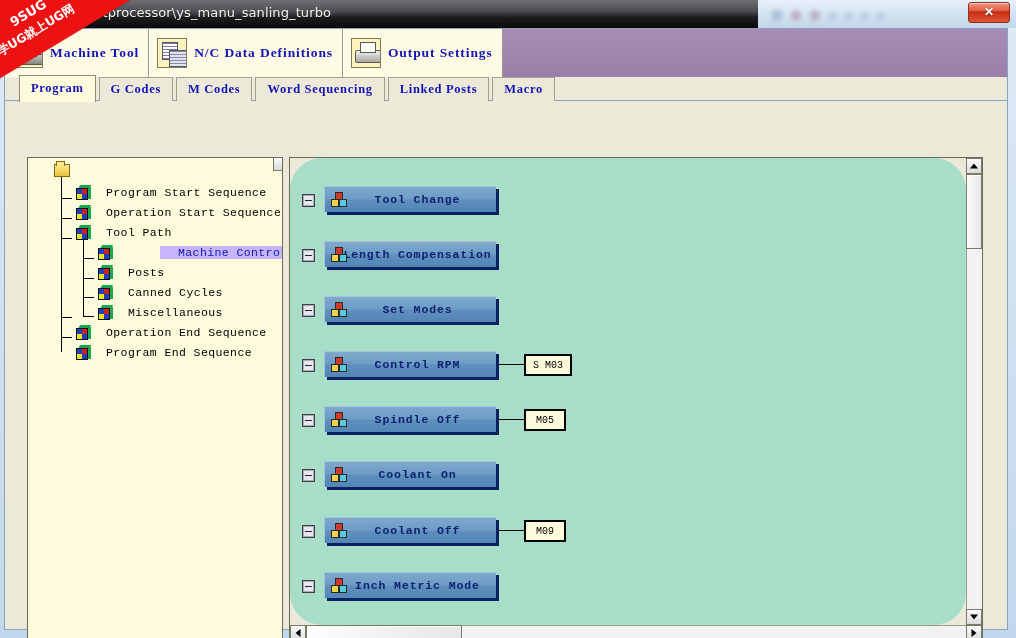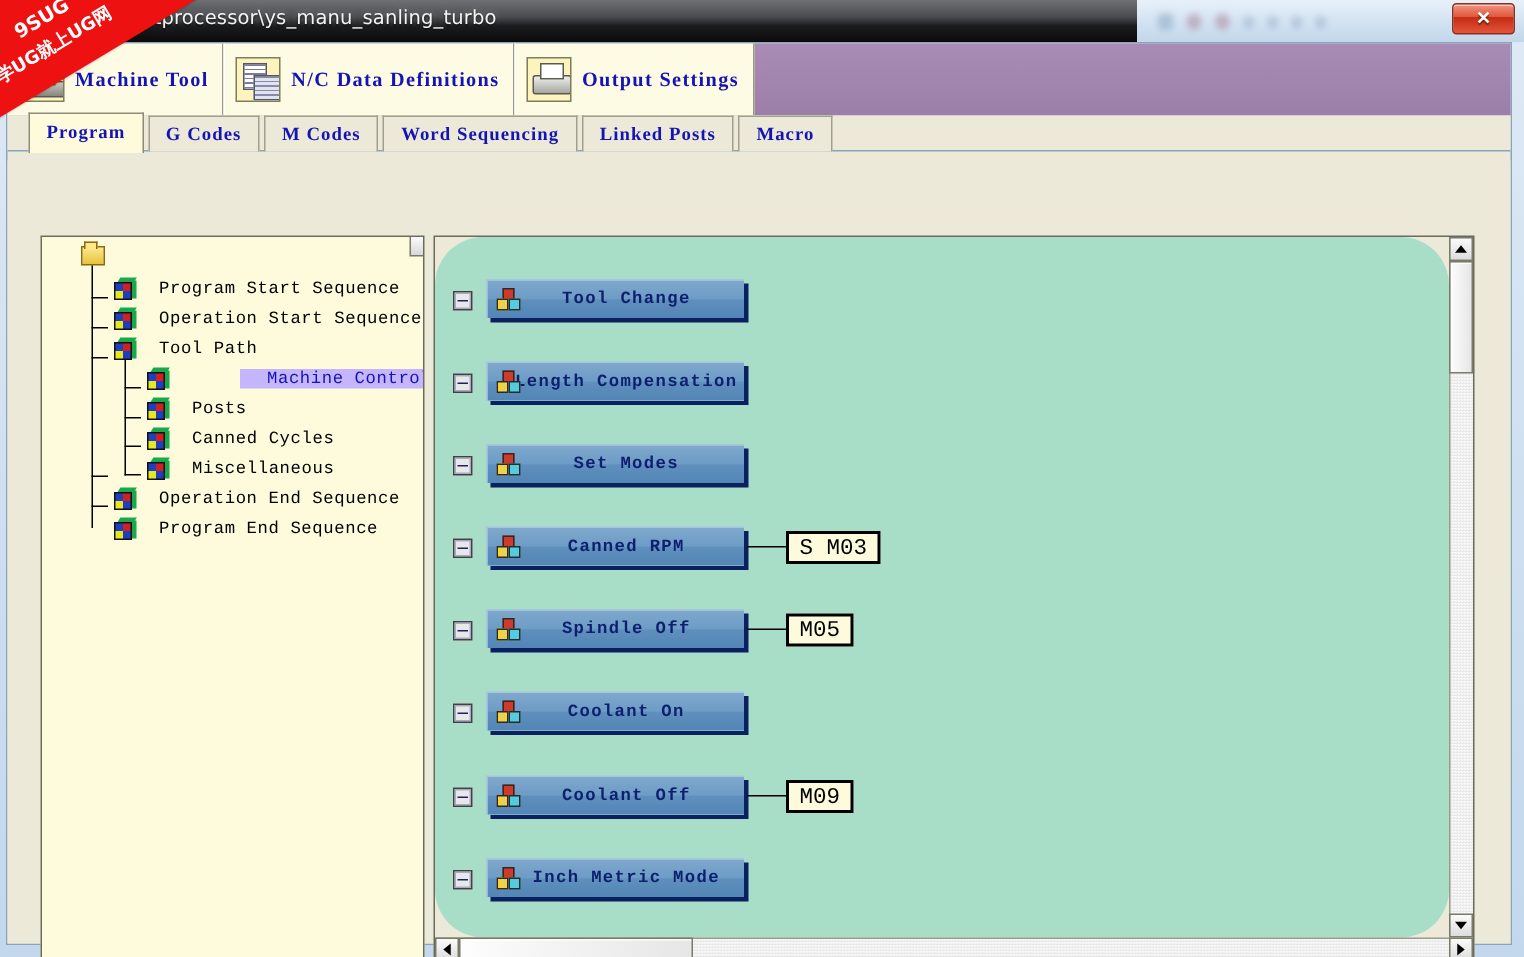--- a/index.html
+++ b/index.html
@@ -282,21 +282,21 @@
     position: absolute; left: 196px; top: 13px; width: 26px; height: 1px;
     background: #000;
   }
   .codebox {
     position: absolute; left: 222px; top: 3px;
     min-width: 42px; height: 22px;
     background: #fdfbdc;
     border: 2px solid #000;
     display: flex; align-items: center; justify-content: center;
     font-family: "Liberation Mono", monospace;
-    font-size: 15px; color: #000;
+    font-size: 10px; color: #000;
     padding: 0 7px; white-space: nowrap;
   }
 
   
   .vscroll {
     position: absolute; right: 0; top: 0; width: 16px; bottom: 16px;
     background: repeating-conic-gradient(#ffffff 0% 25%, #e4e4e4 0% 50%) 50%/2px 2px;
     border-left: 1px solid #9a9a8a;
   }
   .hscroll {
@@ -550,21 +550,21 @@
           </div>
 
           <div class="blockrow" style="top:193px;">
             <div class="collapse"></div>
             <div class="blockbtn">
               <span class="cubes">
                   <span class="c1"></span>
                   <span class="c2"></span>
                   <span class="c3"></span>
                 </span>
-              <span class="blocklabel">Canned RPM</span>
+              <span class="blocklabel">Control RPM</span>
             </div>
             <div class="connector"></div>
             <div class="codebox">S M03</div>
           </div>
 
           <div class="blockrow" style="top:248px;">
             <div class="collapse"></div>
             <div class="blockbtn">
               <span class="cubes">
                   <span class="c1"></span>

